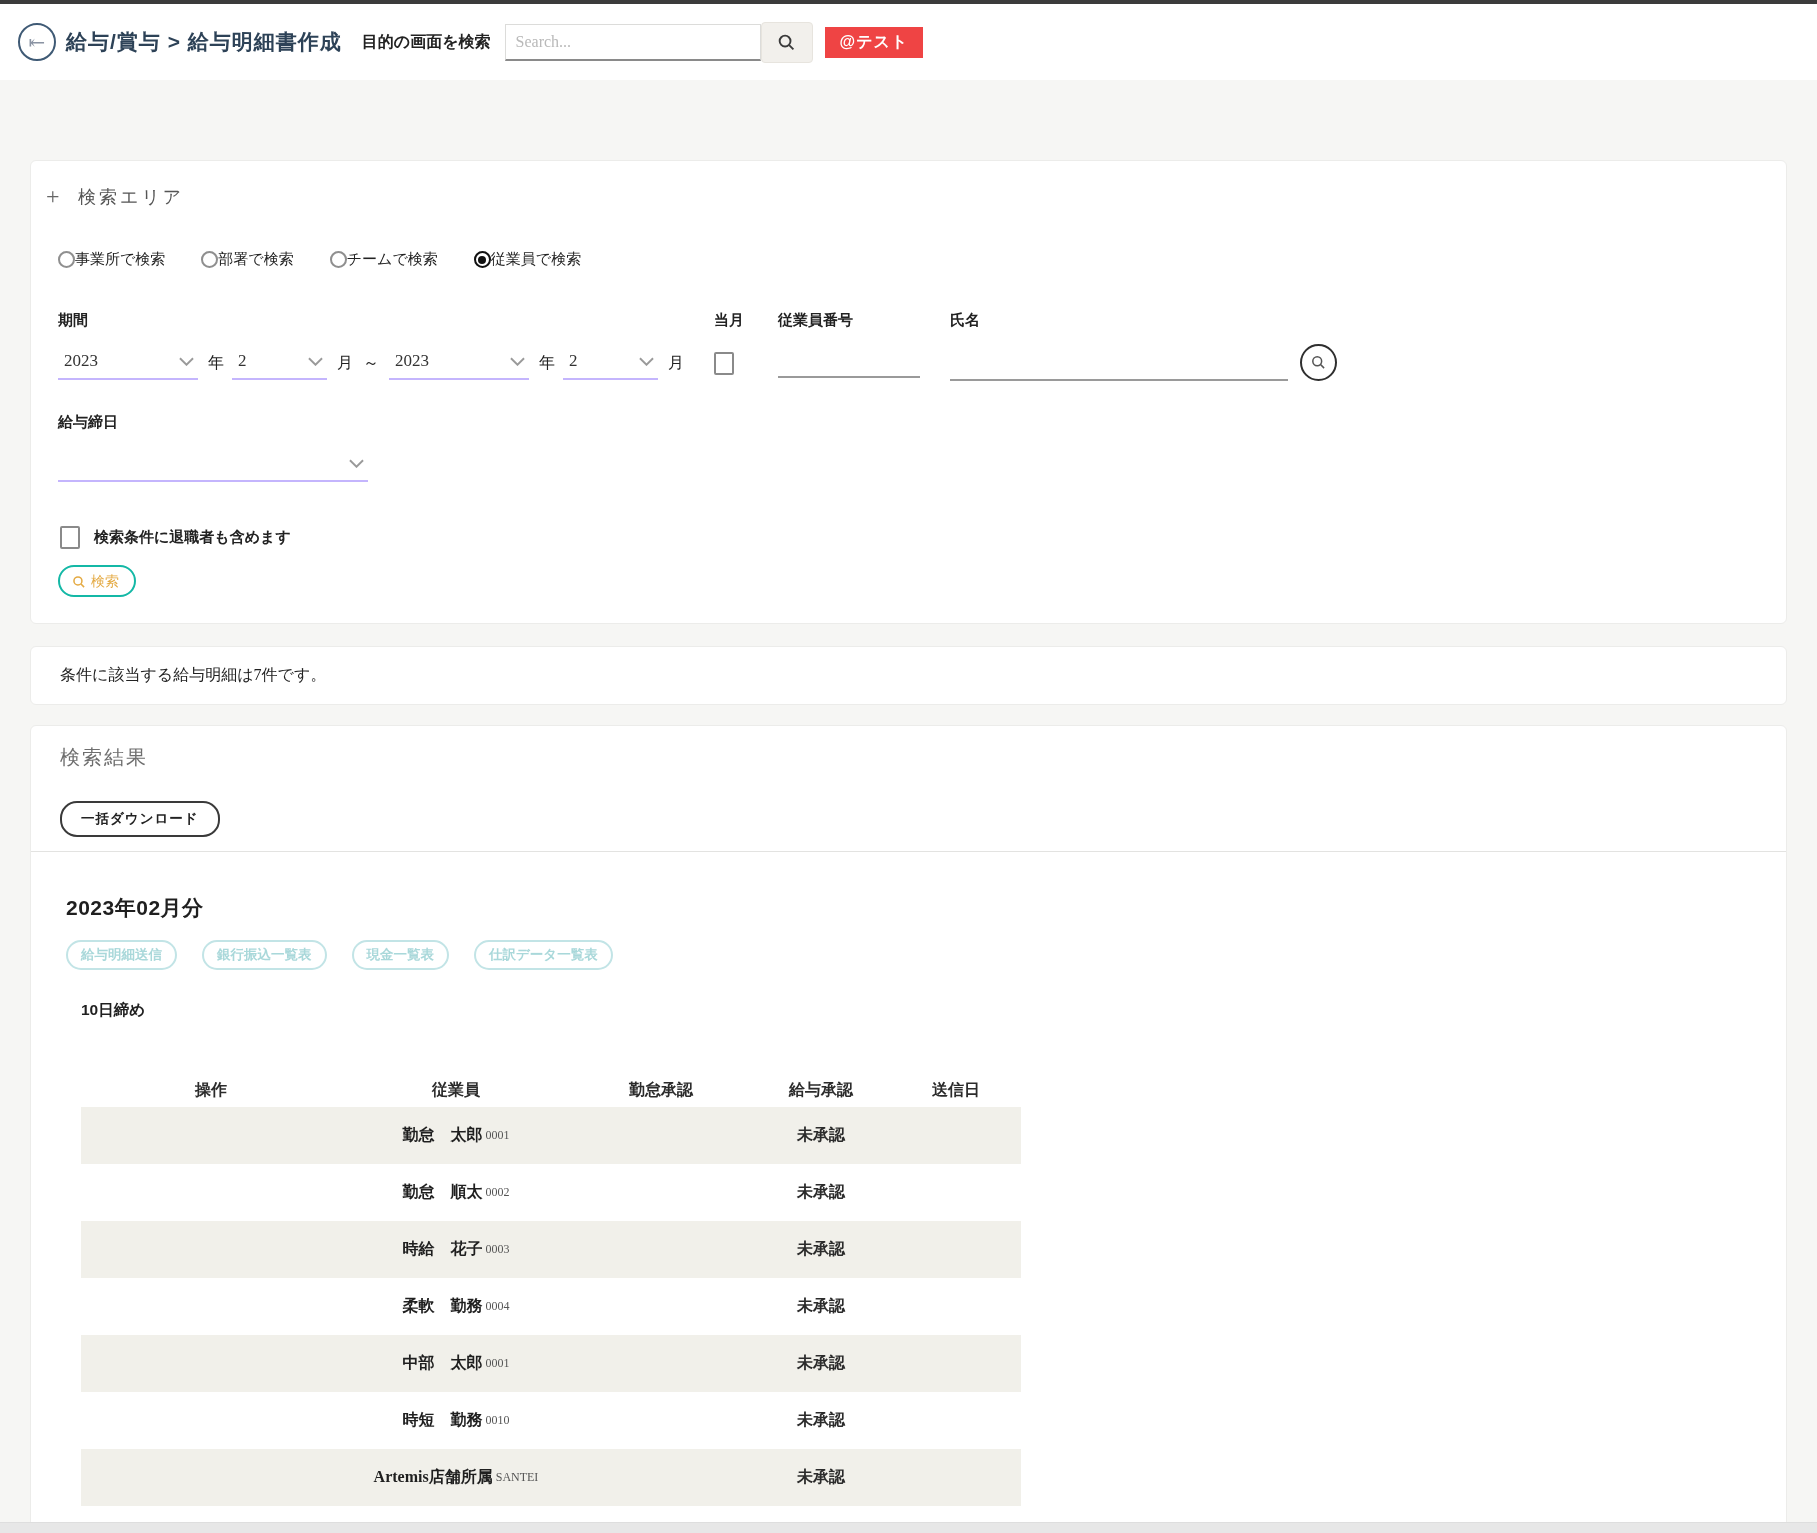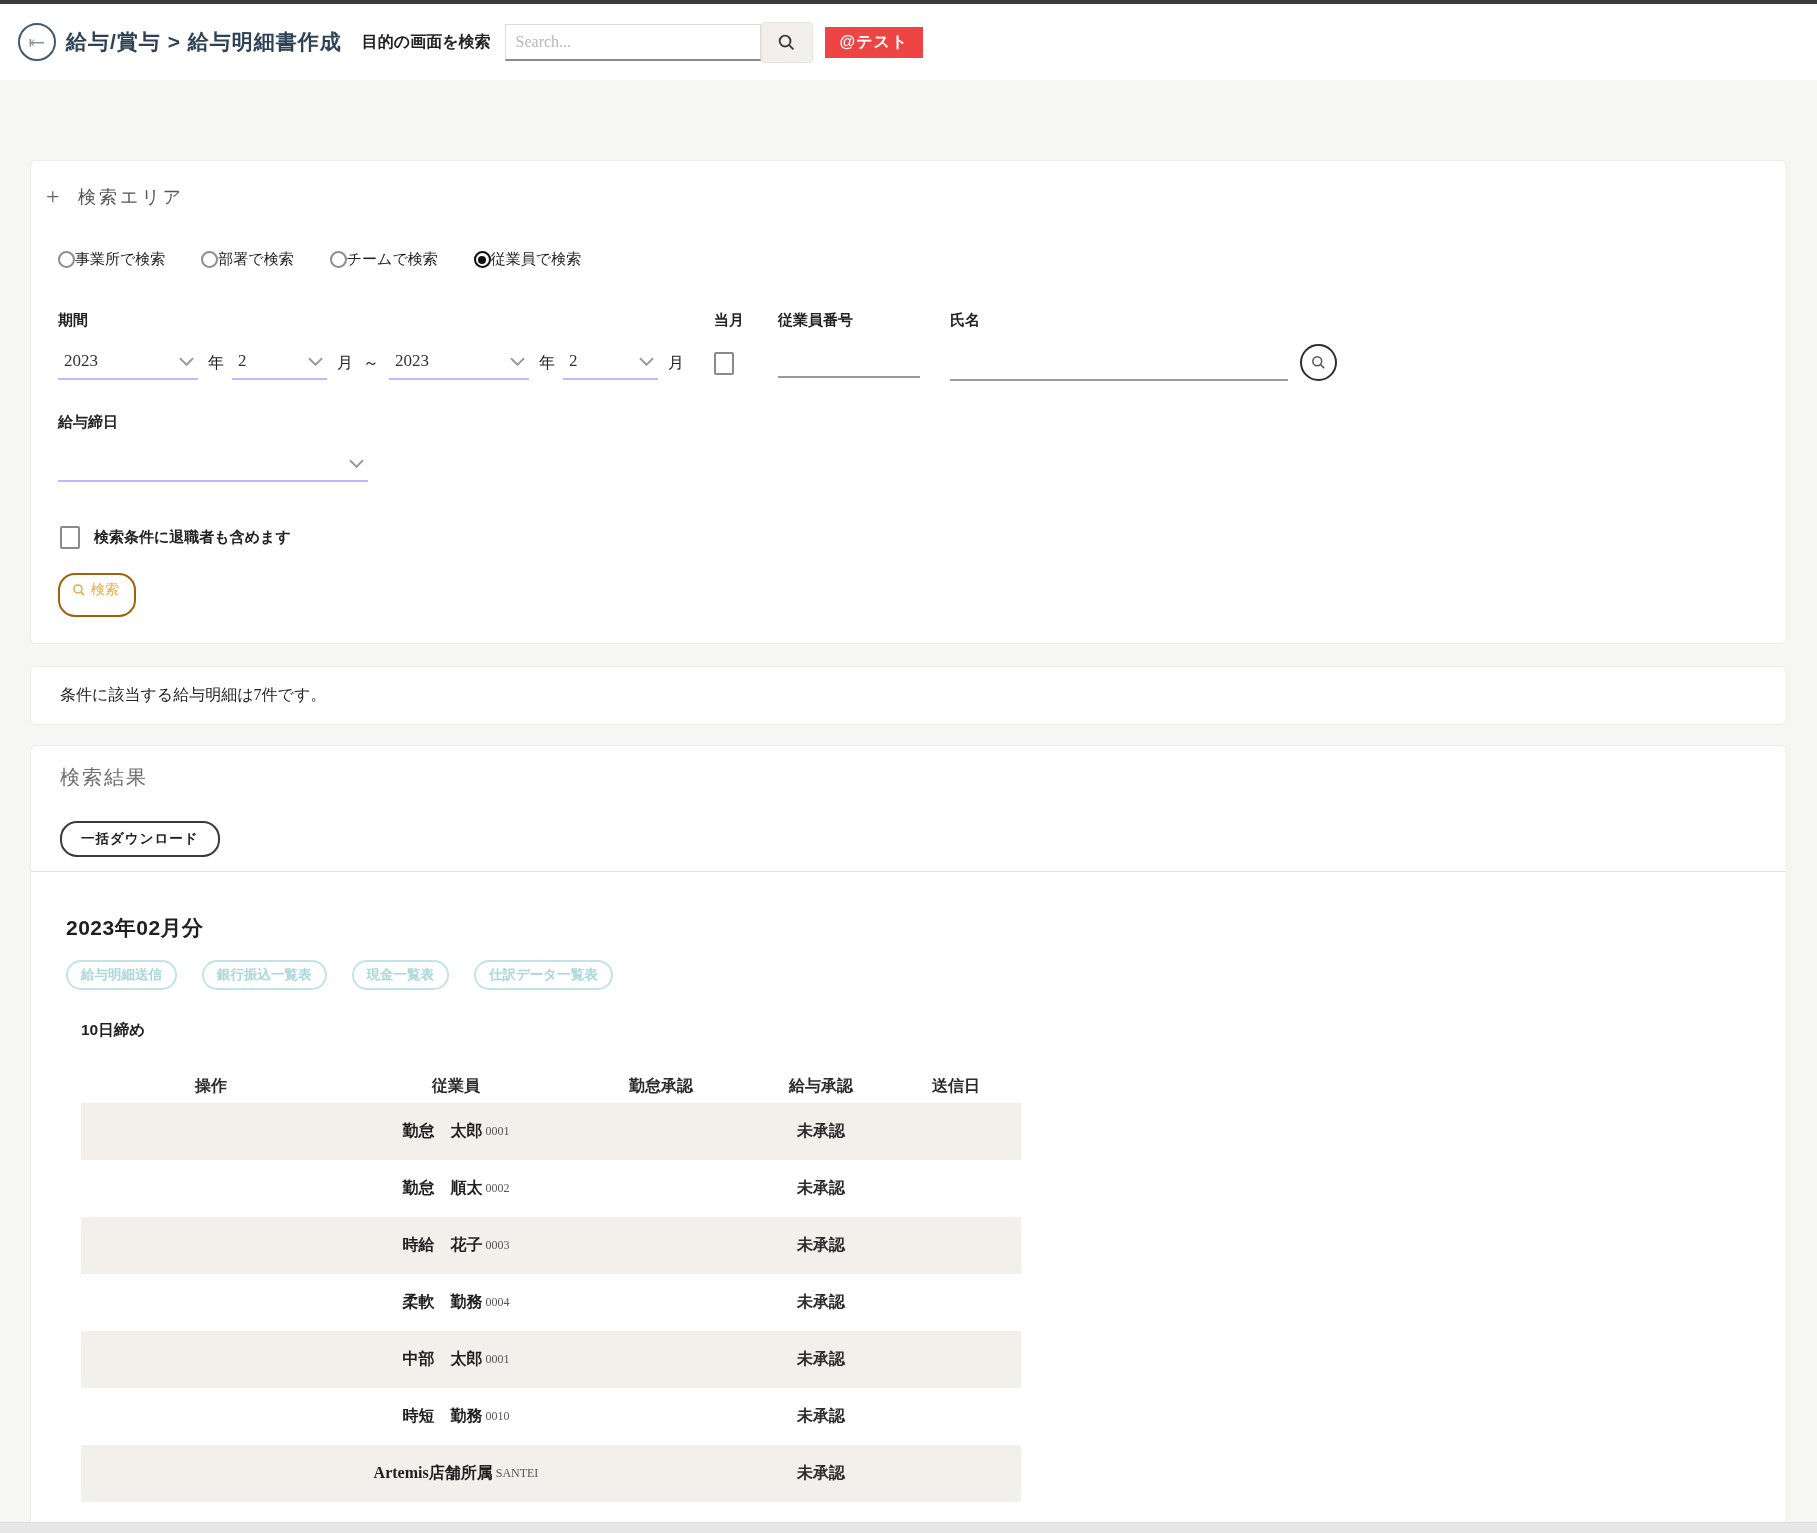--- a/index.html
+++ b/index.html
@@ -107,23 +107,23 @@
     color:#555; cursor:pointer; margin-bottom:0;
   }
 
   .closing-block { margin-top:32px; margin-left:12px; }
   .closing-block .select-underline { margin-top:16px; }
 
   .retired-row { display:flex; align-items:center; gap:14px; margin-top:44px; margin-left:14px; }
   .retired-label { font-size:15px; font-weight:bold; color:#222; }
 
   .search-btn {
-    margin-top:24px; margin-left:12px; display:inline-flex; align-items:center; gap:5px;
-    border:2px solid #a16207; color:#e4aa43; background:#fff; border-radius:17px;
-    padding:6px 15px 16px 12px; font-size:14px; cursor:pointer;
+    margin-top:16px; margin-left:12px; display:inline-flex; align-items:center; gap:5px;
+    border:2px solid #14b8a6; color:#e4aa43; background:#fff; border-radius:17px;
+    padding:6px 15px 4px 12px; font-size:14px; cursor:pointer;
     font-family:"Liberation Serif","DejaVu Serif",serif;
   }
 
   
   .message-text { font-size:16px; color:#222; margin-left:14px; }
 
   
   .results-title { font-size:20px; color:#6e6e6e; letter-spacing:2px; margin-left:14px; }
   .bulk-btn {
     margin:30px 0 0 14px; display:inline-block; background:#fff;
@@ -134,21 +134,21 @@
 
   .month-section { padding-left:20px; }
   .month-title { margin-top:42px; font-size:21px; font-weight:bold; color:#1f1f1f; letter-spacing:0.5px; }
   .pill-row { display:flex; gap:25px; margin-top:18px; }
   .pill {
     border:2px solid #c2e4e6; color:#a9d8da; background:#fff; border-radius:15px;
     padding:4px 13px; font-size:13.5px; font-weight:bold; cursor:pointer; white-space:nowrap;
   }
   .closing-day { margin-top:30px; margin-left:15px; font-size:15.5px; font-weight:bold; color:#1f1f1f; }
 
-  .pay-table { margin-top:28px; margin-left:15px; width:940px; font-size:16px; }
+  .pay-table { margin-top:52px; margin-left:15px; width:940px; font-size:16px; }
   .t-row { display:grid; grid-template-columns:260px 230px 180px 140px 130px; align-items:center; }
   .t-head { height:34px; }
   .t-head .t-cell { font-weight:bold; color:#2b2b2b; }
   .t-cell { text-align:center; }
   .t-row.body { height:57px; }
   .t-row.body:nth-child(even) { background:#f1f0ea; }  
   .emp-cell { display:flex; flex-direction:row; align-items:center; justify-content:center; gap:3px; }
   .emp-name { font-weight:bold; color:#1f1f1f; font-size:16px; }
   .emp-code { font-size:12px; color:#555; }
   .status-text { font-weight:bold; color:#2b2b2b; }

